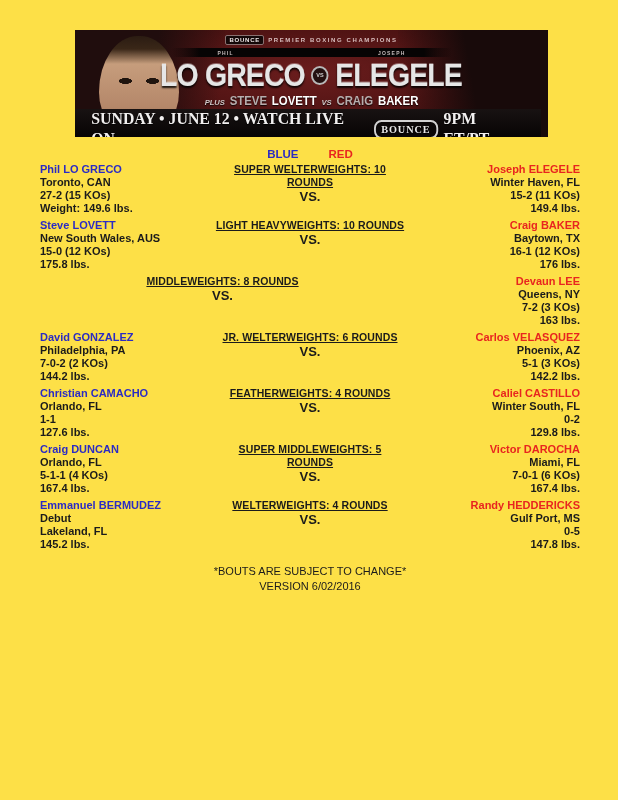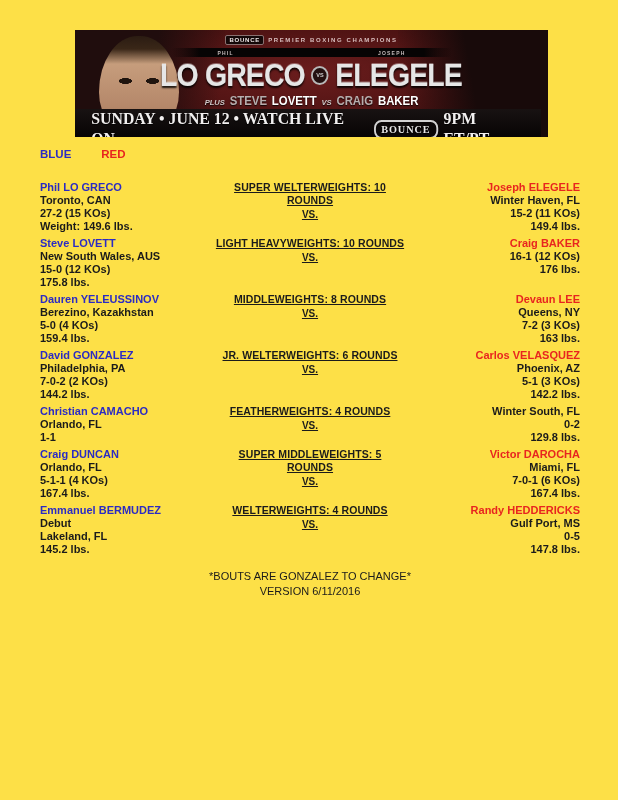--- a/index.html
+++ b/index.html
@@ -52,33 +52,33 @@
     display:flex; align-items:flex-start; justify-content:center;font-family:Liberation Serif, serif; }
   .schedule-inner { display:flex; align-items:center; gap:6px; transform:scaleX(.93);
     color:#f1efef; font-weight:bold; font-size:17px; letter-spacing:0;
     text-shadow:0 1px 1px rgba(0,0,0,.9); }
   .bounce-logo { border:2px solid #d2d2d2; border-radius:8px; background:#0b0808;
     padding:0 6px; height:15px; display:flex; align-items:center;
     font-size:11px; letter-spacing:1px; color:#e9e9e9; }
 
   
   .content { position:absolute; left:40px; top:148px; width:540px; }
-  .corner-row { display:flex; justify-content:flex-start;
+  .corner-row { display:flex; justify-content:center;
     font-size:11.5px; font-weight:bold; height:14px;gap:30px; }
   .corner-blue { color:#2b2bc4; } .corner-red { color:#e8251f; }
-  .bouts { margin-top:19px; }
+  .bouts { margin-top:1px; }
   .bout { display:flex; margin-bottom:4px; }
   .col { font-size:11px; font-weight:bold; line-height:13px; color:#1b1b1b; }
   .col.left-col  { width:175px; text-align:left; }
   .col.center-col{ flex:1; text-align:center; }
   .col.right-col { width:175px; text-align:right; }
   .fighter-name.blue { color:#2b2bc4; }
   .fighter-name.red  { color:#e8251f; }
   .division { font-size:10.5px; text-decoration:underline; letter-spacing:.1px; }
-  .vs-line { font-size:10px; margin-top:1px;text-decoration:underline; }
+  .vs-line { font-size:13px; margin-top:1px; }
   .footer { margin-top:13px; text-align:center; font-size:11px; font-weight:normal;
     line-height:15px; color:#1b1b1b; }
 </style>
 </head>
 <body>
 
 <div class="page">
 
   <div class="banner">
     <div class="photo left">
@@ -154,32 +154,27 @@
           <div>New South Wales, AUS</div>
           <div>15-0 (12 KOs)</div>
           <div>175.8 lbs.</div>
         </div>
         <div class="col center-col">
           <div class="division">LIGHT HEAVYWEIGHTS: 10 ROUNDS</div>
           <div class="vs-line">VS.</div>
         </div>
         <div class="col right-col">
           <div class="fighter-name red">Craig BAKER</div>
+          <div>Baytown, TX</div>
           <div>16-1 (12 KOs)</div>
           <div>176 lbs.</div>
         </div>
       </div>
 
       <div class="bout">
-        <div class="col left-col">
-          <div class="fighter-name blue">Dauren YELEUSSINOV</div>
-          <div>Berezino, Kazakhstan</div>
-          <div>5-0 (4 KOs)</div>
-          <div>159.4 lbs.</div>
-        </div>
         <div class="col center-col">
           <div class="division">MIDDLEWEIGHTS: 8 ROUNDS</div>
           <div class="vs-line">VS.</div>
         </div>
         <div class="col right-col">
           <div class="fighter-name red">Devaun LEE</div>
           <div>Queens, NY</div>
           <div>7-2 (3 KOs)</div>
           <div>163 lbs.</div>
         </div>
@@ -202,26 +197,28 @@
           <div>5-1 (3 KOs)</div>
           <div>142.2 lbs.</div>
         </div>
       </div>
 
       <div class="bout">
         <div class="col left-col">
           <div class="fighter-name blue">Christian CAMACHO</div>
           <div>Orlando, FL</div>
           <div>1-1</div>
+          <div>127.6 lbs.</div>
         </div>
         <div class="col center-col">
           <div class="division">FEATHERWEIGHTS: 4 ROUNDS</div>
           <div class="vs-line">VS.</div>
         </div>
         <div class="col right-col">
+          <div class="fighter-name red">Caliel CASTILLO</div>
           <div>Winter South, FL</div>
           <div>0-2</div>
           <div>129.8 lbs.</div>
         </div>
       </div>
 
       <div class="bout">
         <div class="col left-col">
           <div class="fighter-name blue">Craig DUNCAN</div>
           <div>Orlando, FL</div>
@@ -255,18 +252,18 @@
           <div class="fighter-name red">Randy HEDDERICKS</div>
           <div>Gulf Port, MS</div>
           <div>0-5</div>
           <div>147.8 lbs.</div>
         </div>
       </div>
 
     </div>
 
     <div class="footer">
-      <div>*BOUTS ARE GONZALEZ TO CHANGE*</div>
-      <div>VERSION 6/11/2016</div>
+      <div>*BOUTS ARE SUBJECT TO CHANGE*</div>
+      <div>VERSION 6/02/2016</div>
     </div>
   </div>
 
 </div>
 
 </body></html>

